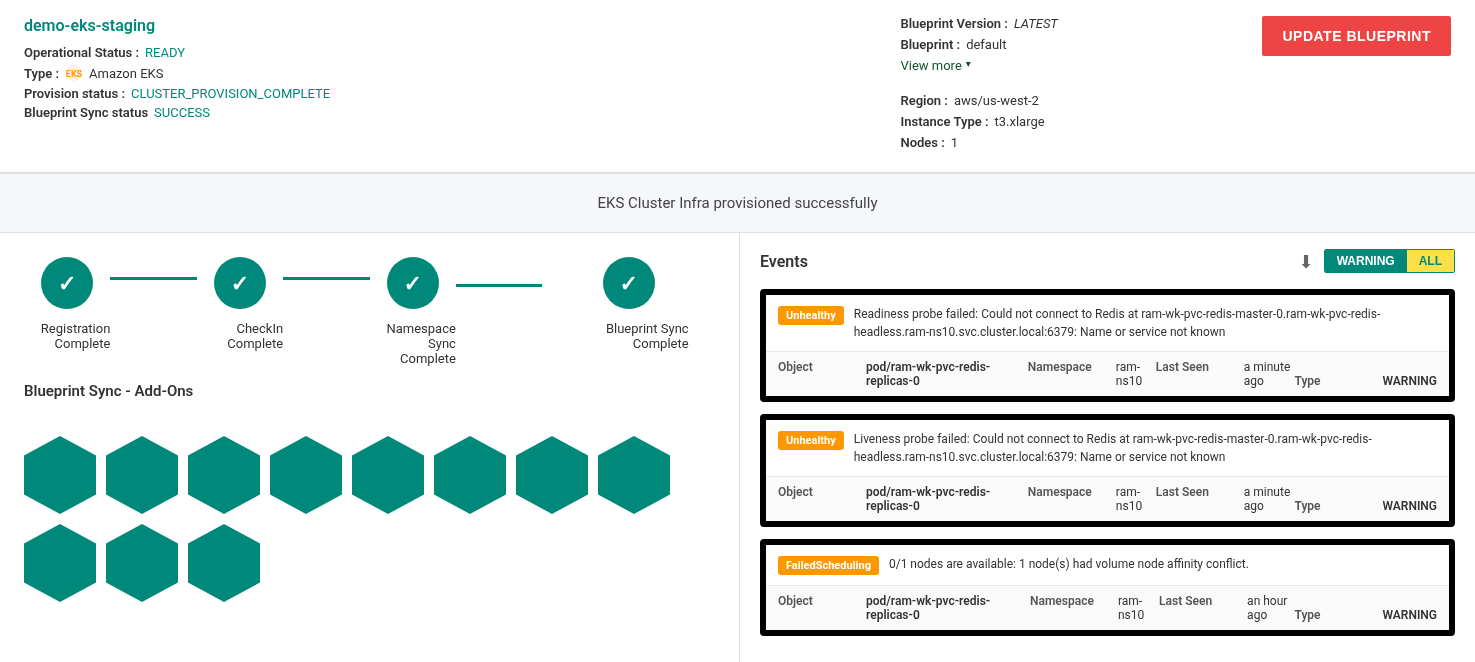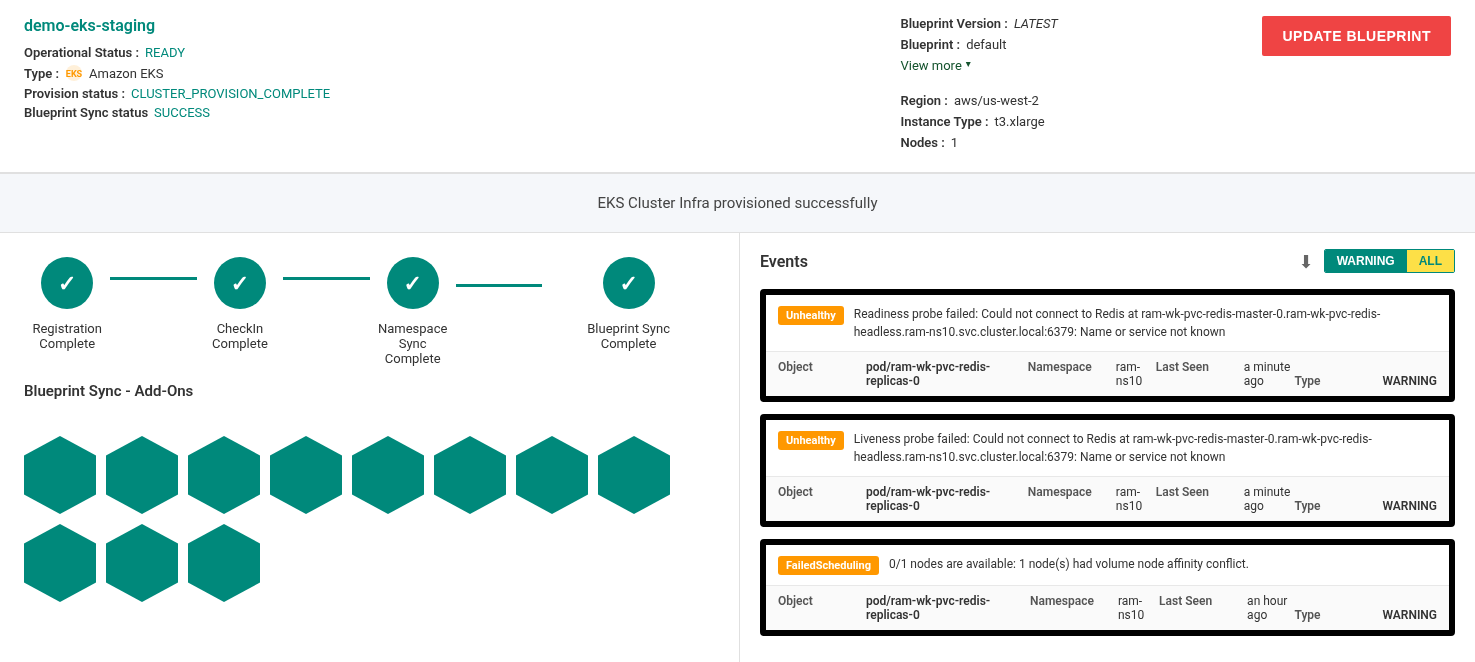--- a/index.html
+++ b/index.html
@@ -27,21 +27,21 @@
     .banner { background: #f5f7fa; border-top: 1px solid #e0e0e0; border-bottom: 1px solid #e0e0e0; padding: 20px 24px; text-align: center; font-size: 15px; color: #444; }
 
     
     .main { display: flex; gap: 0; }
 
     
     .left-panel { flex: 0 0 740px; border-right: 1px solid #e0e0e0; padding: 24px; }
     .step { display: flex; flex-direction: column; align-items: center; flex: 1; }
     .step-circle { width: 52px; height: 52px; border-radius: 50%; background: #00897b; display: flex; align-items: center; justify-content: center; position: relative; z-index: 1; }
     .step-check { color: #fff; font-size: 22px; font-weight: bold; }
-    .step-label { margin-top: 12px; text-align: center; font-size: 13px; color: #333; max-width: 120px; }
+    .step-label { margin-top: 12px; text-align: right; font-size: 13px; color: #333; max-width: 120px; }
     .steps-row { display: flex; align-items: flex-start; width: 100%; justify-content: center; }
     .step-wrapper { display: flex; align-items: center; flex: 1; }
     .step-wrapper:last-child .connector { display: none; }
     .connector { flex: 1; height: 3px; background: #00897b; margin-bottom: 52px; }
 
     
     .addons-section { margin-top: 16px; }
     .addons-title { font-size: 15px; font-weight: 600; color: #333; margin-bottom: 36px; }
     .hexagons-row { display: flex; gap: 10px; flex-wrap: wrap; }
     .hexagon { width: 72px; height: 78px; background: #00897b; clip-path: polygon(50% 0%, 100% 25%, 100% 75%, 50% 100%, 0% 75%, 0% 25%); }

